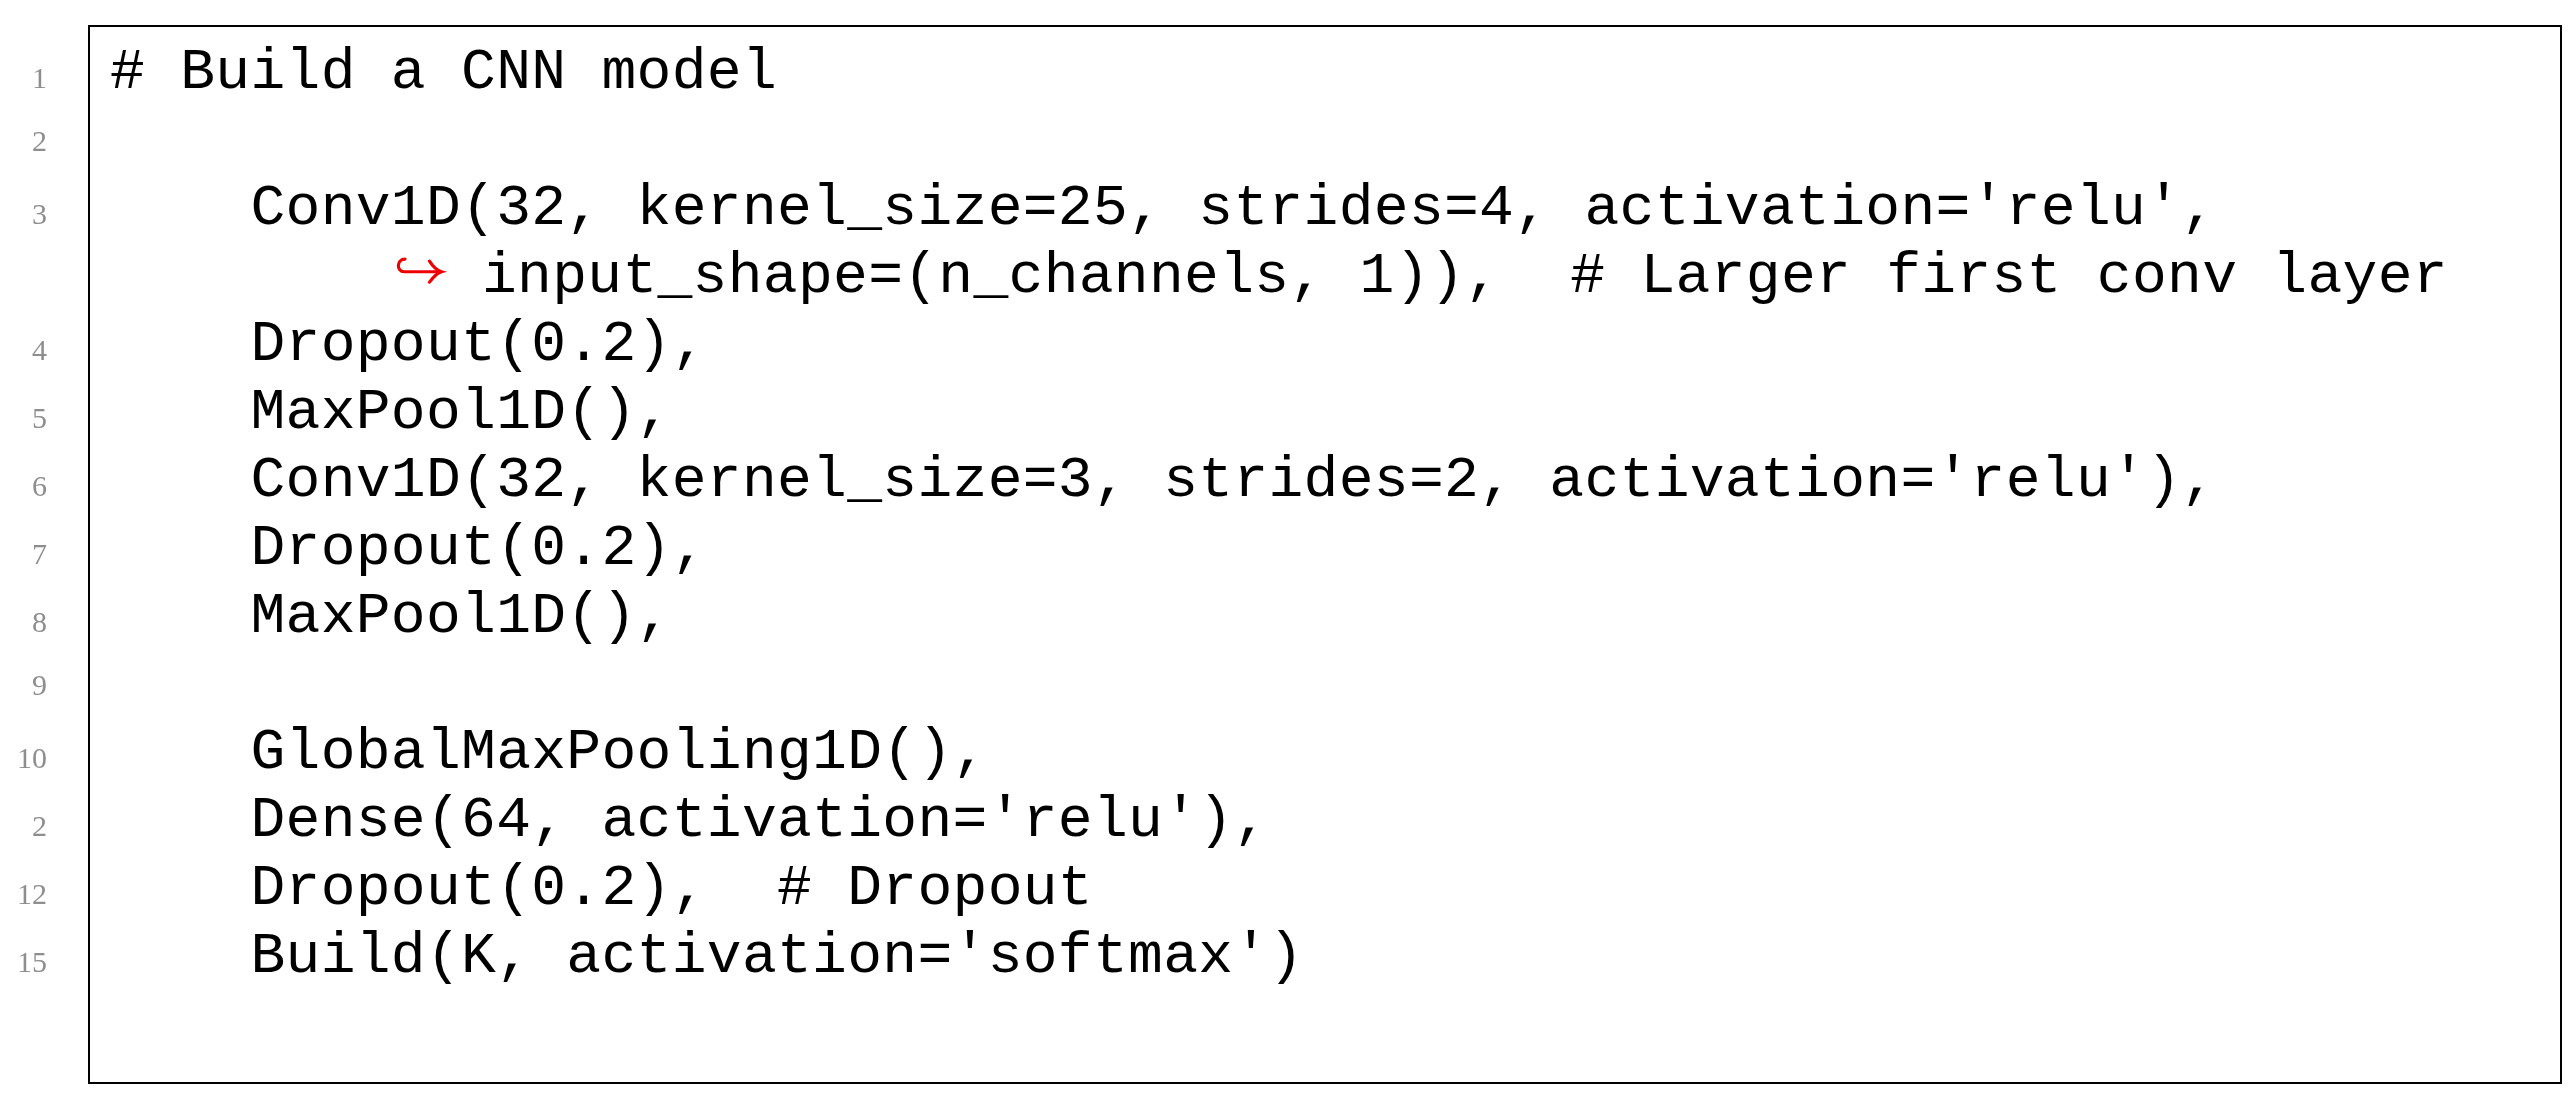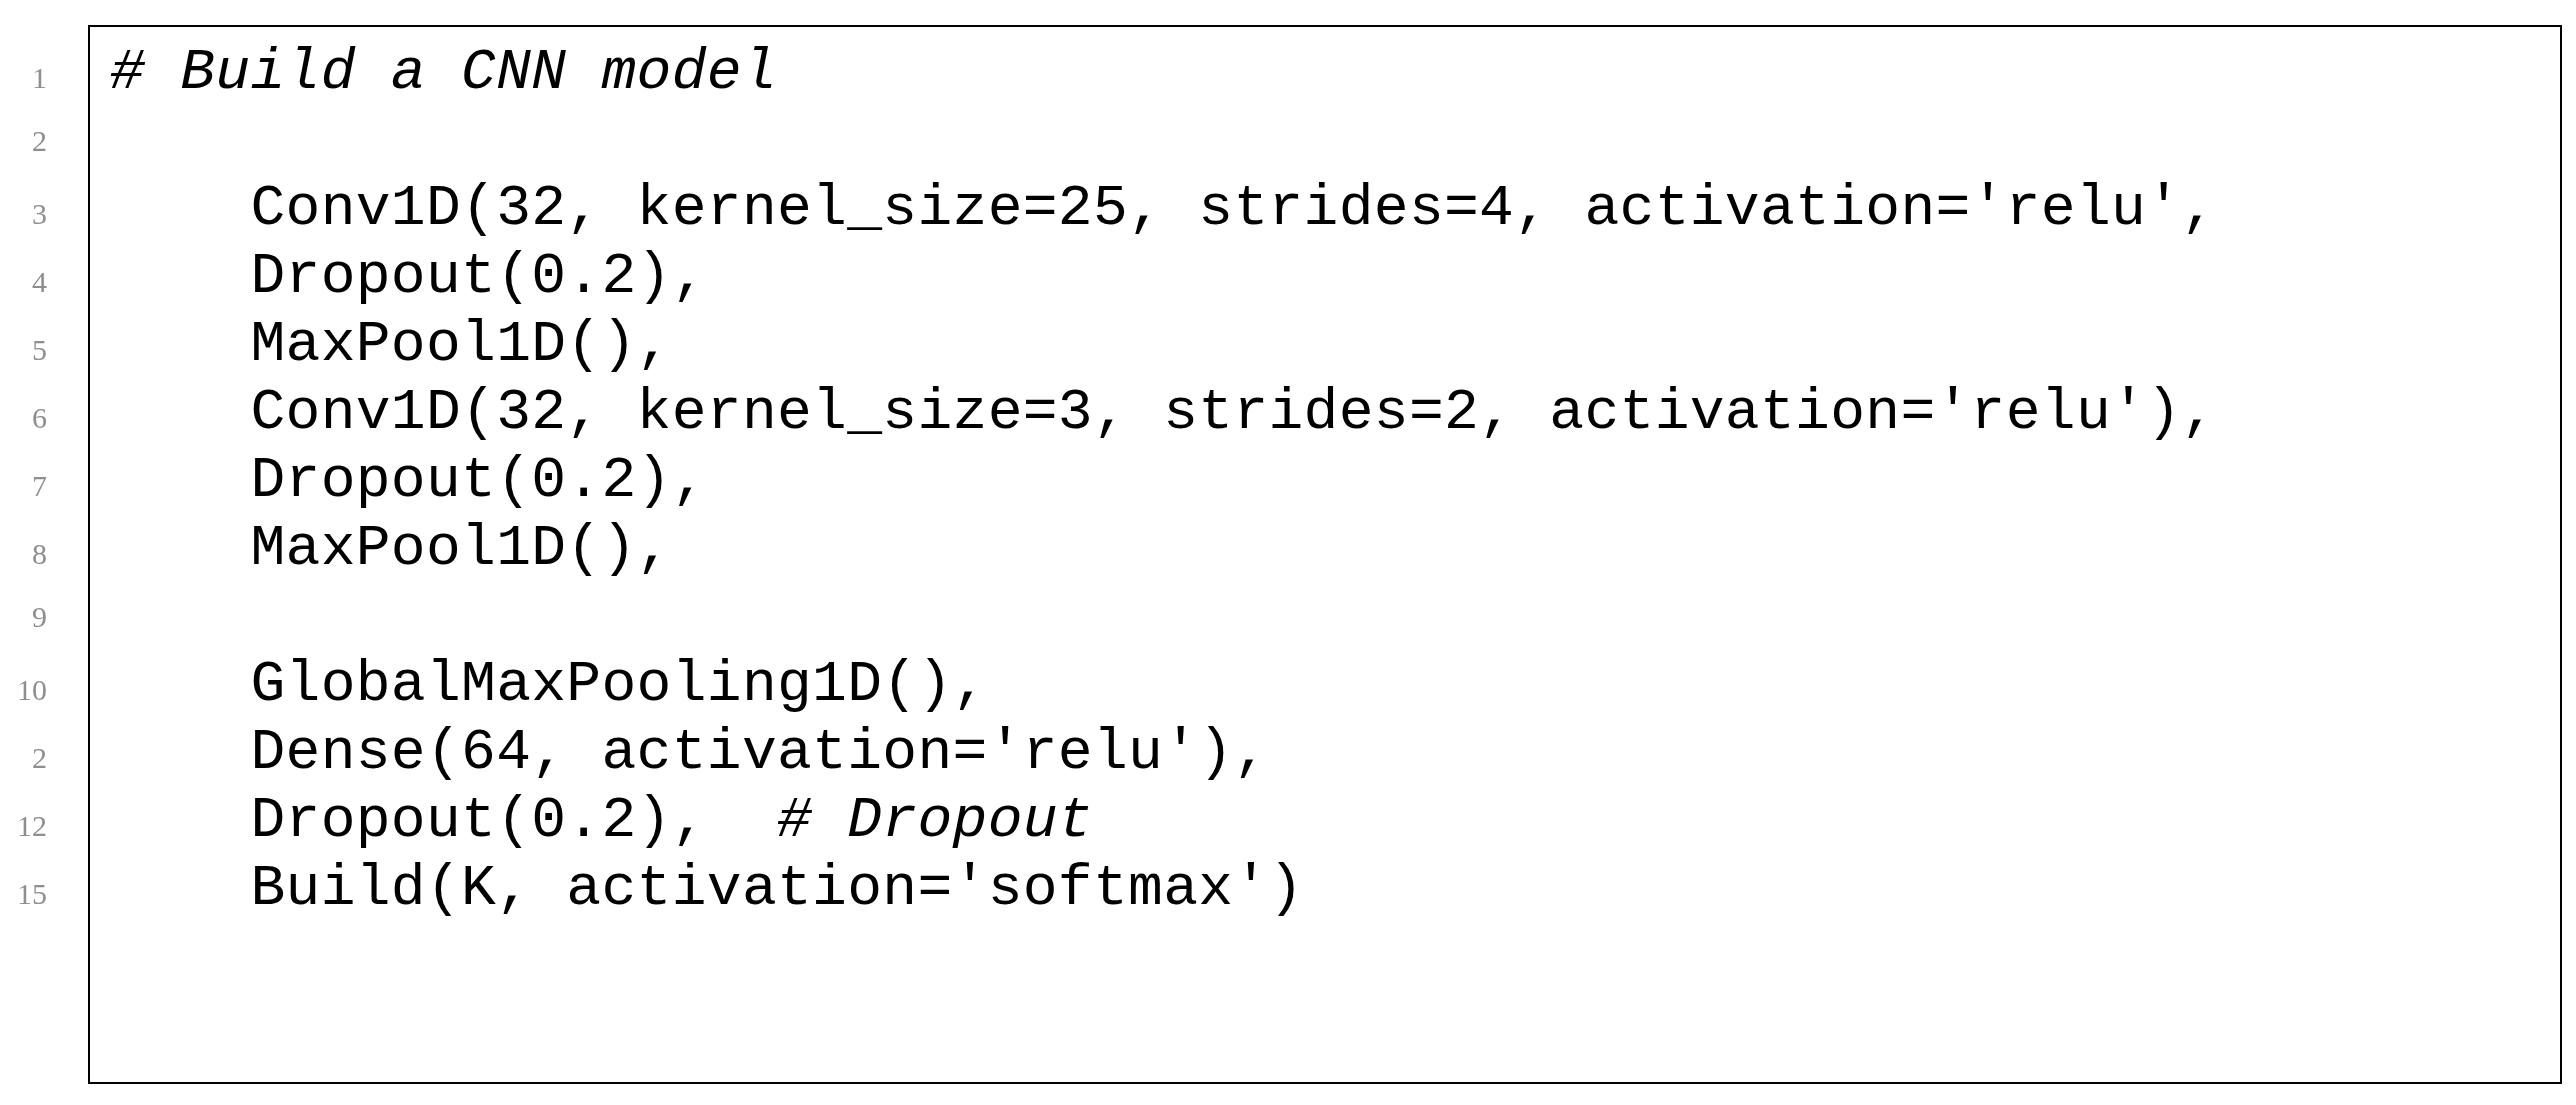--- a/index.html
+++ b/index.html
@@ -40,21 +40,21 @@
     font-size: 30px;
     color: #8e8e8e;
   }
   .codecell {
     margin-left: 63px;
     font-family: "Liberation Mono", "DejaVu Sans Mono", monospace;
     font-size: 58px;
     color: #000000;
     letter-spacing: 0.3px;
   }
-  .comment { font-style: italic; }
+  .comment { }
   .arrow-svg { vertical-align: 7px; }
 </style>
 </head>
 <body>
 
 <div class="page">
   <div class="frame"></div>
   <div class="rows">
 
     <div class="row">
@@ -64,20 +64,27 @@
 
     <div class="row">
       <span class="num">2</span>
     </div>
 
     <div class="row">
       <span class="num">3</span>
       <span class="codecell"><span>    Conv1D(32, kernel_size=25, strides=4, activation='relu',</span><span class="comment"></span></span>
     </div>
 
+    <div class="row">
+      <span class="num"></span>
+      <span class="codecell"><span>        </span><svg class="arrow-svg" width="56" height="28" viewBox="0 0 80 40">
+            <path d="M20 3 C 8 3, 7 21, 19 21 L 70 21" fill="none" stroke-width="4.5" stroke-linecap="round" stroke="#ee0000"></path>
+            <path d="M55 6 C 60 14, 65 19, 72 21 C 65 23, 60 29, 55 36" fill="none" stroke-width="4.5" stroke-linecap="round" stroke="#ee0000"></path>
+          </svg><span> input_shape=(n_channels, 1)),  </span><span class="comment"># Larger first conv layer</span></span>
+    </div>
 
     <div class="row">
       <span class="num">4</span>
       <span class="codecell"><span>    Dropout(0.2),</span><span class="comment"></span></span>
     </div>
 
     <div class="row">
       <span class="num">5</span>
       <span class="codecell"><span>    MaxPool1D(),</span><span class="comment"></span></span>
     </div>

